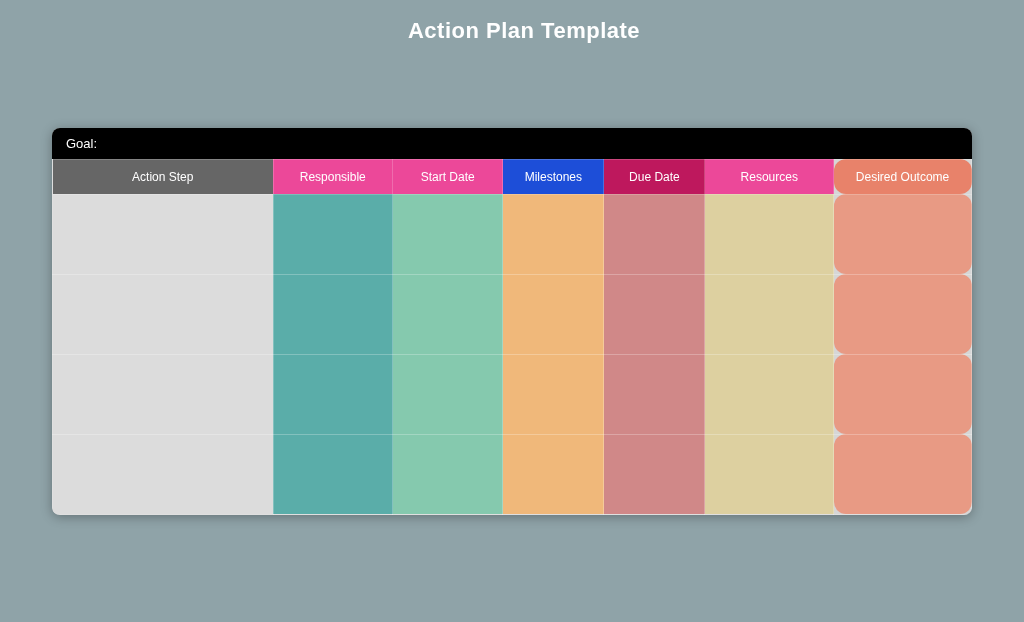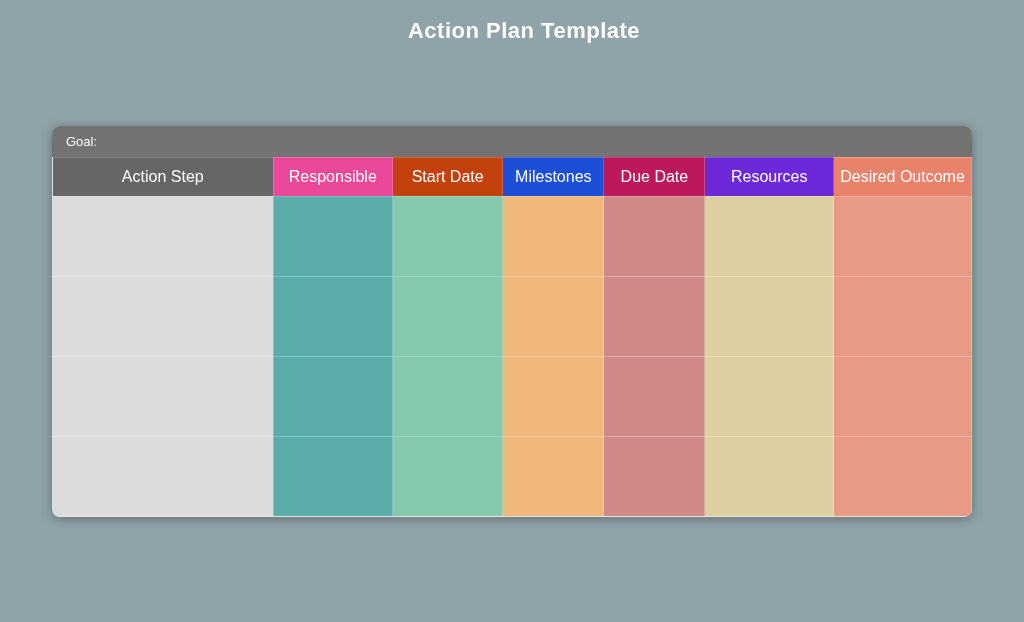--- a/index.html
+++ b/index.html
@@ -26,67 +26,67 @@
     }
     .card {
       background: #d6d6d6;
       border-radius: 8px;
       overflow: hidden;
       width: 920px;
       margin-top: 20px;
       box-shadow: 0 2px 12px rgba(0,0,0,0.3);
     }
     .goal-bar {
-      background-color: #737373;
+      background-color: #000000;
       color: #fff;
       font-size: 13px;
       padding: 8px 14px;
       font-weight: 400;
     }
     .table {
       width: 100%;
       border-collapse: collapse;
     }
     .table th {
-      font-size: 16px;
+      font-size: 12px;
       font-weight: 400;
       color: #fff;
       padding: 10px 6px;
       text-align: center;
       border: 1px solid rgba(255,255,255,0.2);
       margin-top: 25px;
     }
     .table td {
       padding: 0;
       border: 1px solid rgba(255,255,255,0.25);
       height: 80px;
     }
     .th-action-step { background-color: #666; }
     .th-responsible { background-color: #ec4899; }
-    .th-start-date { background-color: #c2410c; }
+    .th-start-date { background-color: #ec4899; }
     .th-milestones { background-color: #1d4ed8; }
     .th-due-date { background-color: #be185d; }
-    .th-resources { background-color: #6d28d9; }
+    .th-resources { background-color: #ec4899; }
     .th-desired-outcome { background-color: #e8826a; }
 
     .td-action-step { background-color: #dcdcdc; }
     .td-responsible { background-color: #5aada9; }
     .td-start-date { background-color: #85c9ae; }
     .td-milestones { background-color: #f0b87a; }
     .td-due-date { background-color: #d08888; }
     .td-resources { background-color: #ddd0a0; }
     .td-desired-outcome { background-color: #e89a84; }
 
     .col-action { width: 24%; }
     .col-responsible { width: 13%; }
     .col-start-date { width: 12%; }
     .col-milestones { width: 11%; }
     .col-due-date { width: 11%; }
     .col-resources { width: 14%; }
-    .col-desired { width: 15%; }
+    .col-desired { width: 15%; border-radius: 12px; }
   </style>
 </head>
 <body>
 
 <span class="page-title">Action Plan Template</span>
 
 <div class="card">
   <div class="goal-bar">
     <span>Goal:</span>
   </div>

